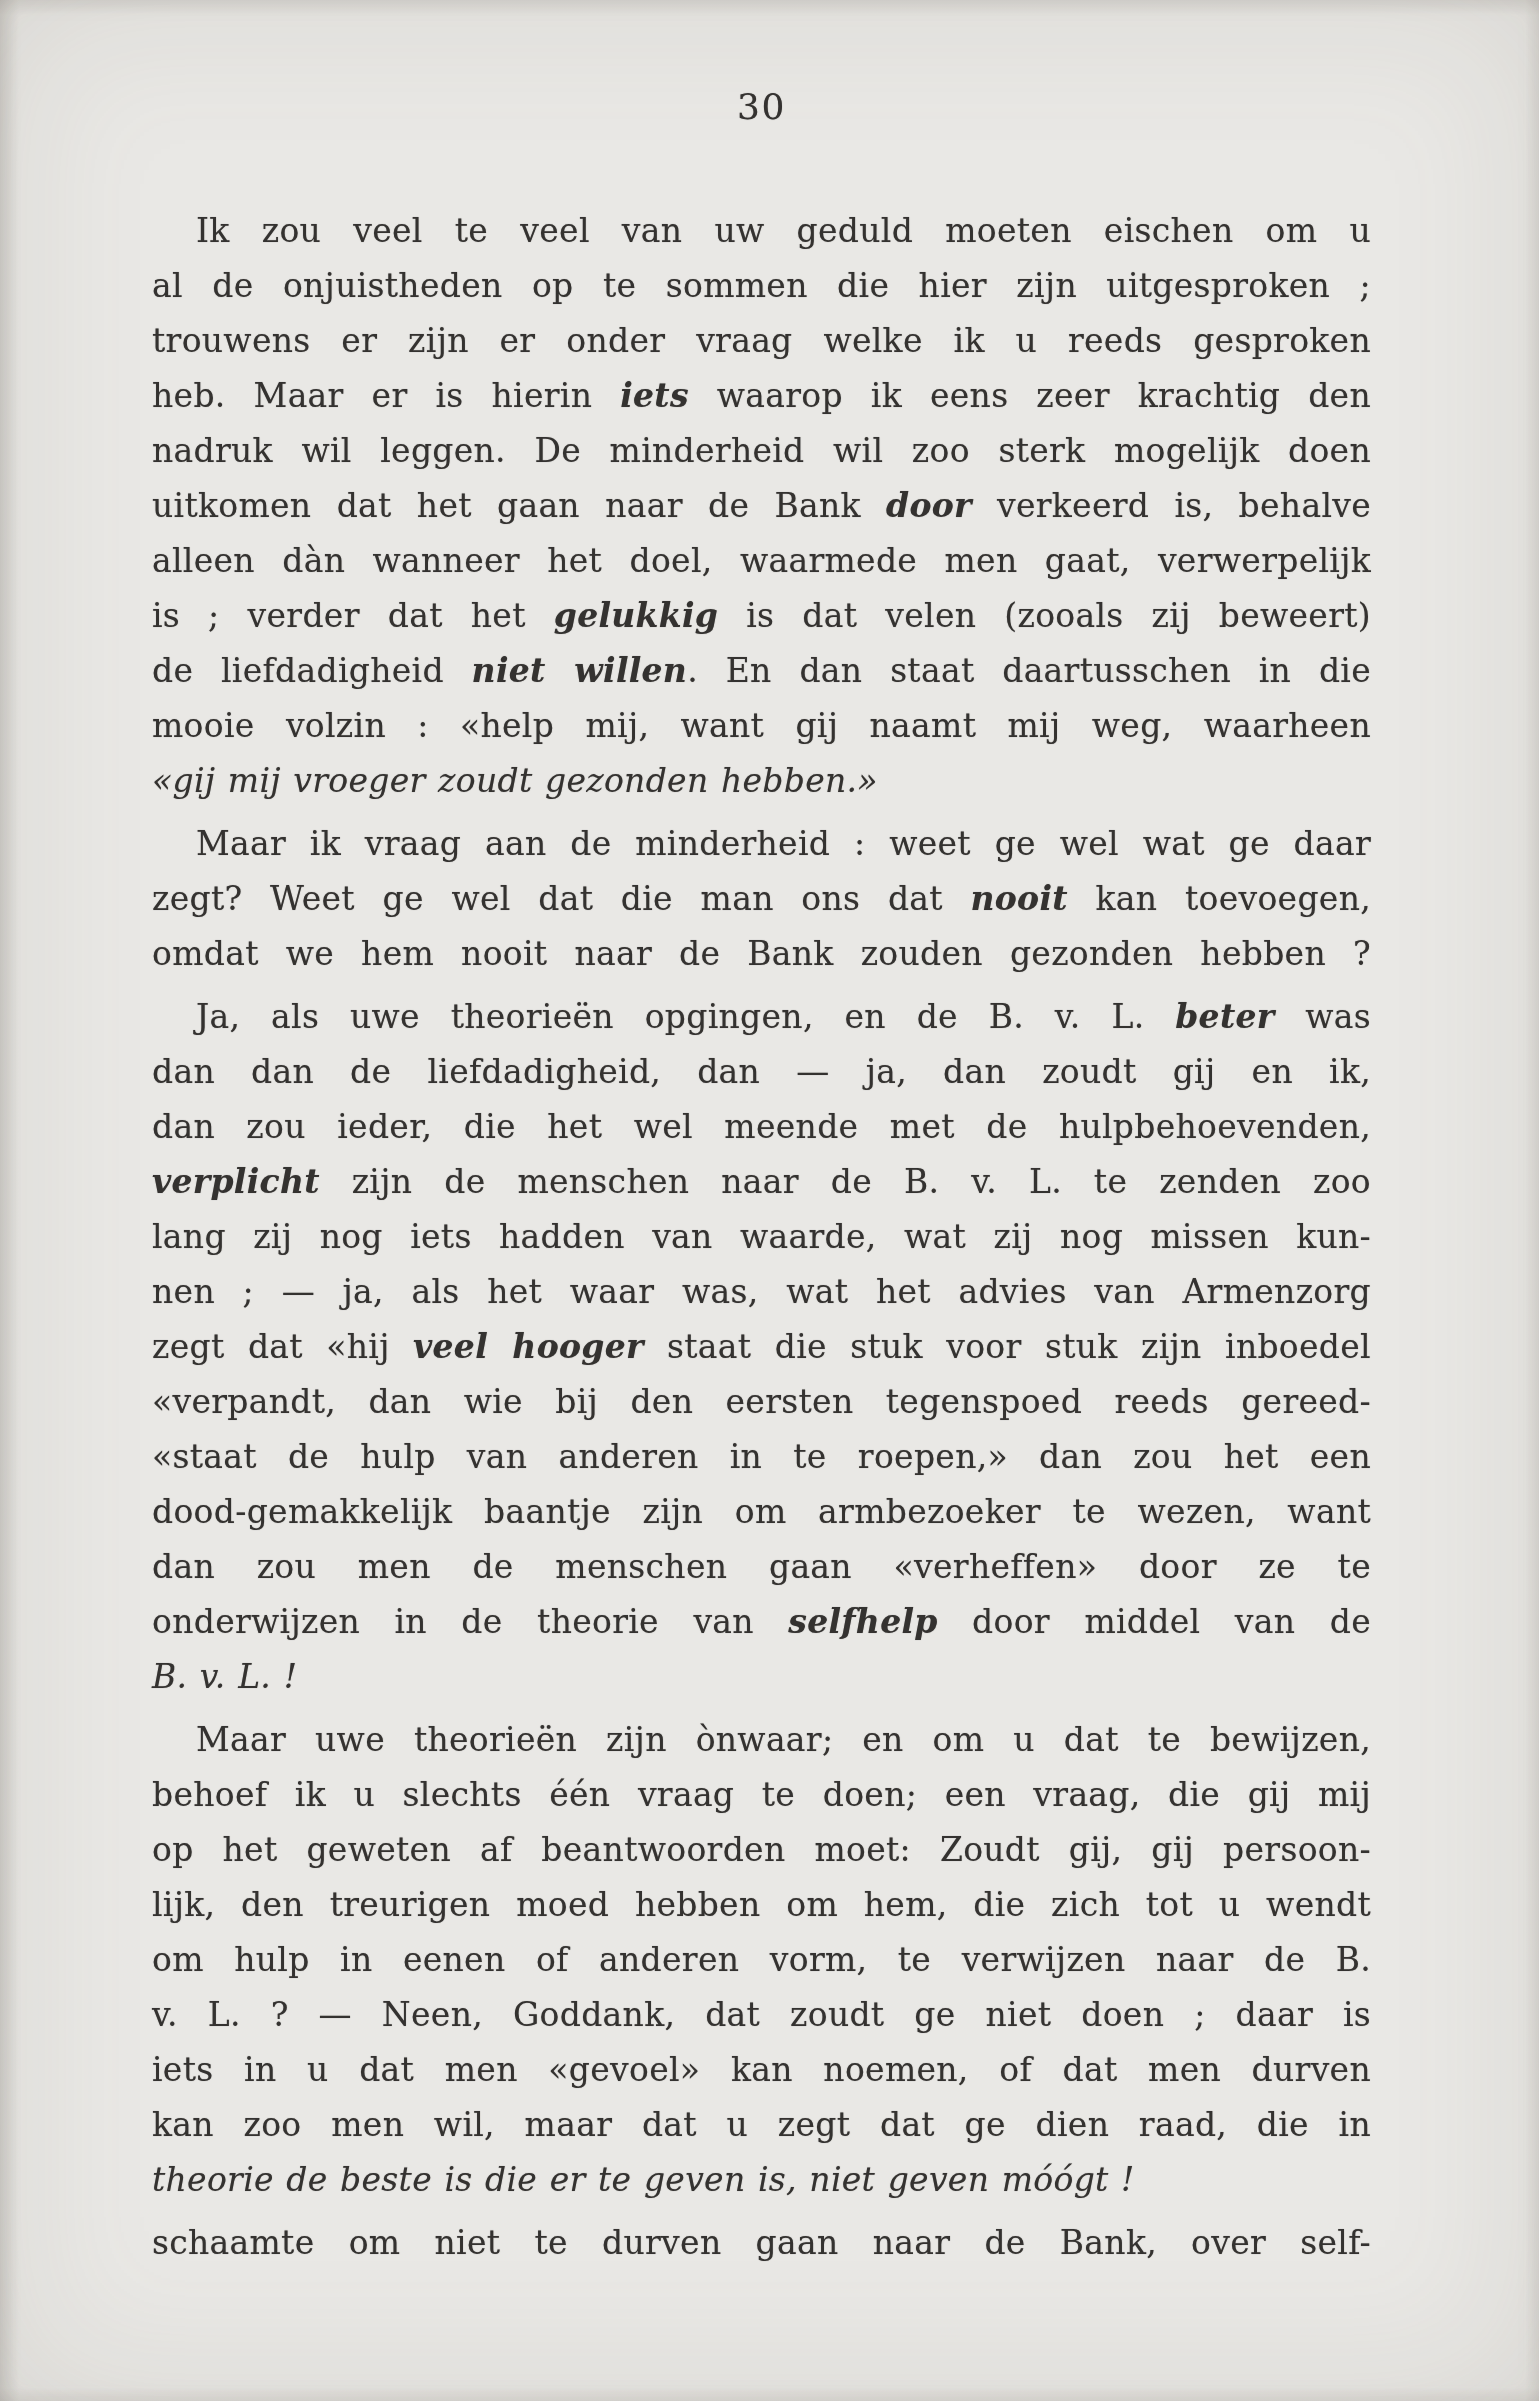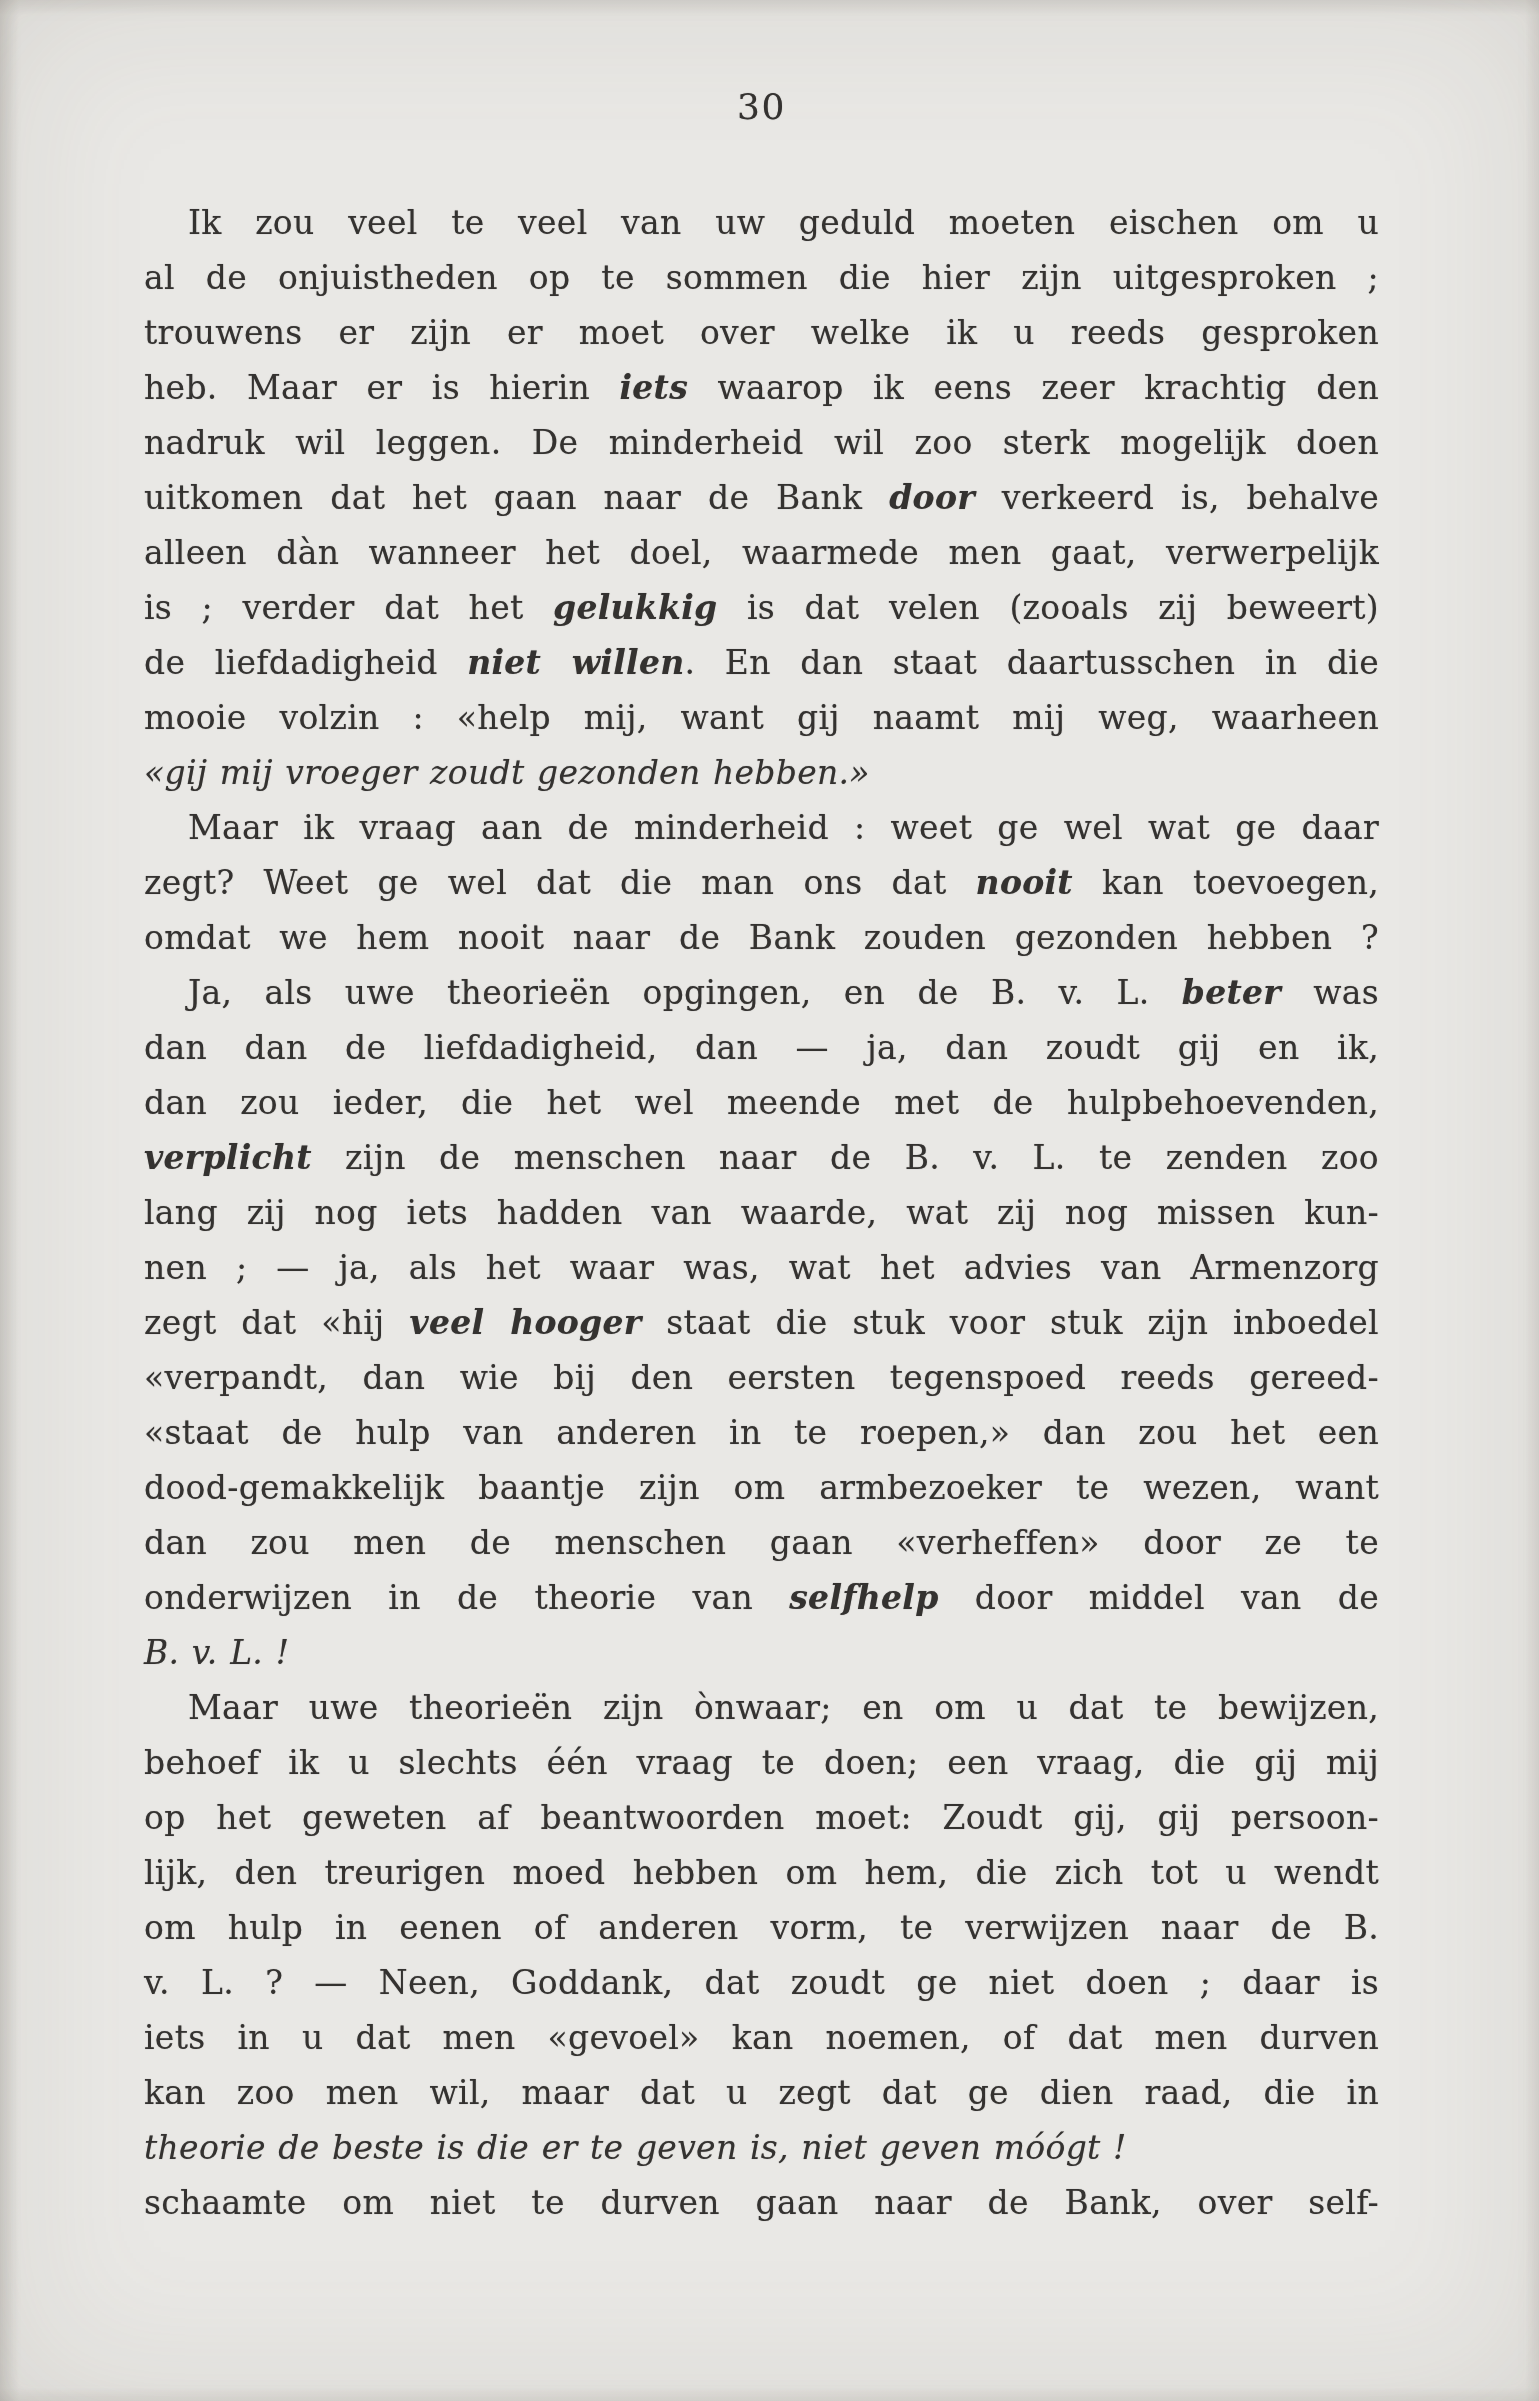--- a/index.html
+++ b/index.html
@@ -44,21 +44,21 @@
     top: 195px;
     left: 144px;
     width: 1235px;
     font-size: 33px;
     line-height: 55px;
     letter-spacing: 0.3px;
     word-spacing: 1.7px;
     text-shadow: 0 0 1px rgba(45,43,40,0.42);
   }
 
-  .paragraph { margin: 0; }
+  .paragraph { margin: 8px; }
 
   .line {
     text-align: justify;
     text-align-last: justify;
     white-space: normal;
     height: 55px;
     overflow: visible;
   }
 
   .line.last {
@@ -74,21 +74,21 @@
 </head>
 <body>
 
 <div class="page">
   <div class="page-number">30</div>
 
   <div class="text-block">
       <div class="paragraph">
         <div class="line indent"><span>Ik zou veel te veel van uw geduld moeten eischen om u</span></div>
         <div class="line"><span>al de onjuistheden op te sommen die hier zijn uitgesproken ;</span></div>
-        <div class="line"><span>trouwens er zijn er moet over welke ik u reeds gesproken</span></div>
+        <div class="line"><span>trouwens er zijn er onder vraag welke ik u reeds gesproken</span></div>
         <div class="line"><span>heb. Maar er is hierin </span><span class="it">iets</span><span> waarop ik eens zeer krachtig den</span></div>
         <div class="line"><span>nadruk wil leggen. De minderheid wil zoo sterk mogelijk doen</span></div>
         <div class="line"><span>uitkomen dat het gaan naar de Bank </span><span class="it">door</span><span> verkeerd is, behalve</span></div>
         <div class="line"><span>alleen dàn wanneer het doel, waarmede men gaat, verwerpelijk</span></div>
         <div class="line"><span>is ; verder dat het </span><span class="it">gelukkig</span><span> is dat velen (zooals zij beweert)</span></div>
         <div class="line"><span>de liefdadigheid </span><span class="it">niet willen</span><span>. En dan staat daartusschen in die</span></div>
         <div class="line"><span>mooie volzin : «help mij, want gij naamt mij weg, waarheen</span></div>
         <div class="line last"><span>«gij mij vroeger zoudt gezonden hebben.»</span></div>
       </div>
       <div class="paragraph">

